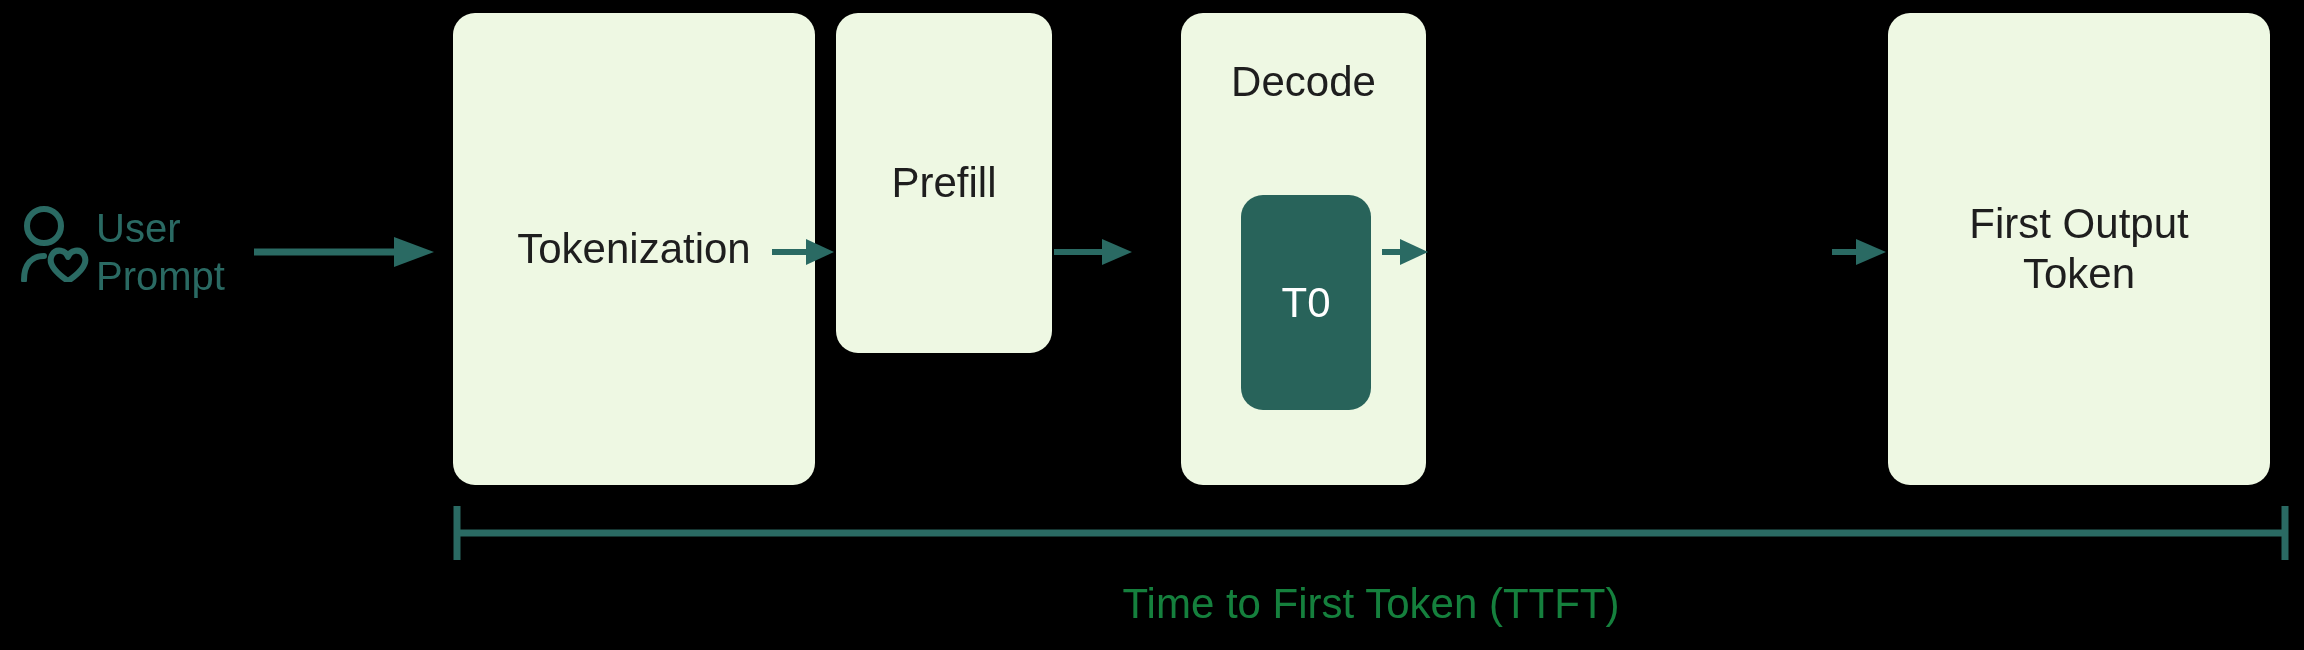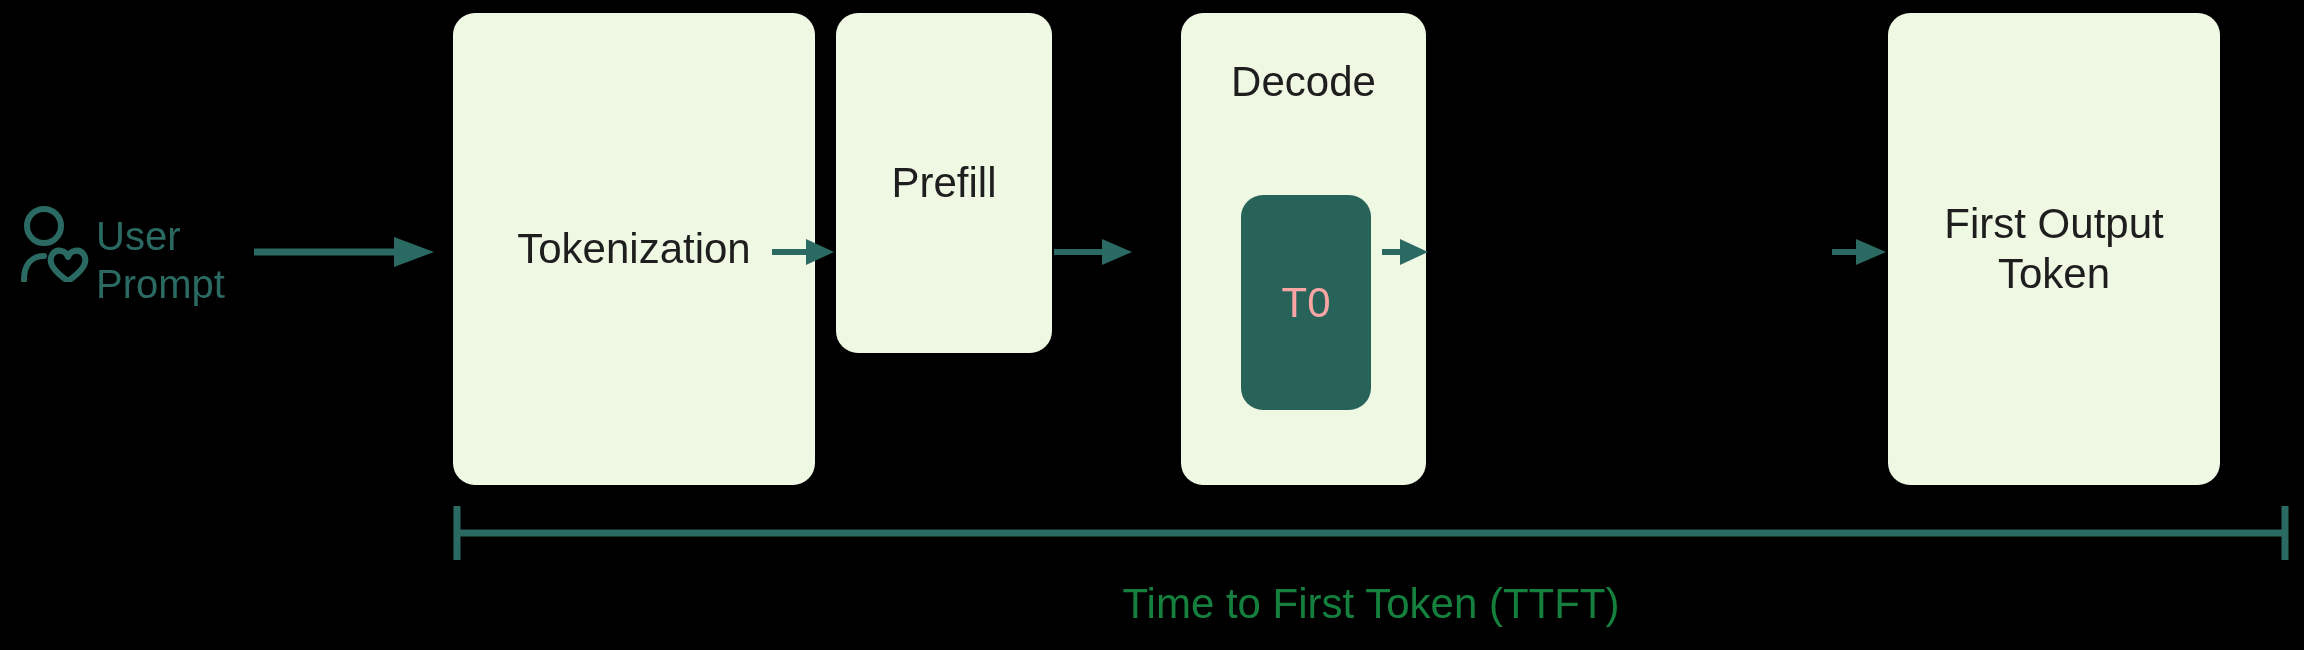--- a/index.html
+++ b/index.html
@@ -30,21 +30,21 @@
   #user-prompt .up-icon {
     position: absolute;
     left: 0px;
     top: 8px;
     width: 72px;
     height: 78px;
   }
   #user-prompt .up-label {
     position: absolute;
     left: 78px;
-    top: 16px;
+    top: 8px;
     width: 150px;
     color: #2A6A63;
     font-size: 40px;
     line-height: 48px;
     font-weight: 400;
     white-space: pre-line;
   }
 
   
   .arrow {
@@ -93,21 +93,21 @@
     top: 182px;
     width: 130px;
     height: 215px;
     background: #28635A;
     border-radius: 22px;
     display: flex;
     align-items: center;
     justify-content: center;
   }
   #token-chip .chip-label {
-    color: #fca5a5;
+    color: #ffffff;
     font-size: 42px;
     line-height: 48px;
   }
 
   
   #ttft-bracket {
     position: absolute;
     left: 453px;
     top: 504px;
     width: 1836px;
@@ -189,21 +189,21 @@
   </div>
 
 
   <div class="arrow" style="left:1832px; top:232px; width:56px;">
     <svg viewBox="0 0 56 40" width="56" height="40" xmlns="http://www.w3.org/2000/svg">
       <line x1="0" y1="20" x2="28" y2="20" stroke="#2A6A63" stroke-width="6"></line>
       <polygon points="24,7 54,20 24,33" fill="#2A6A63"></polygon>
     </svg>
   </div>
 
-  <div class="stage-box" id="box-first-output" style="left:1888px; top:13px; width:332px; height:472px;text-align:center;">
+  <div class="stage-box" id="box-first-output" style="left:1888px; top:13px; width:382px; height:472px;text-align:center;">
     <span class="box-label">First Output
 Token</span>
   </div>
 
   <div id="ttft-bracket">
     <svg viewBox="0 0 1836 58" width="1836" height="58" xmlns="http://www.w3.org/2000/svg">
       <line x1="4" y1="2" x2="4" y2="56" stroke="#2A6A63" stroke-width="7"></line>
       <line x1="1832" y1="2" x2="1832" y2="56" stroke="#2A6A63" stroke-width="7"></line>
       <line x1="2" y1="29" x2="1834" y2="29" stroke="#2A6A63" stroke-width="7"></line>
     </svg>

